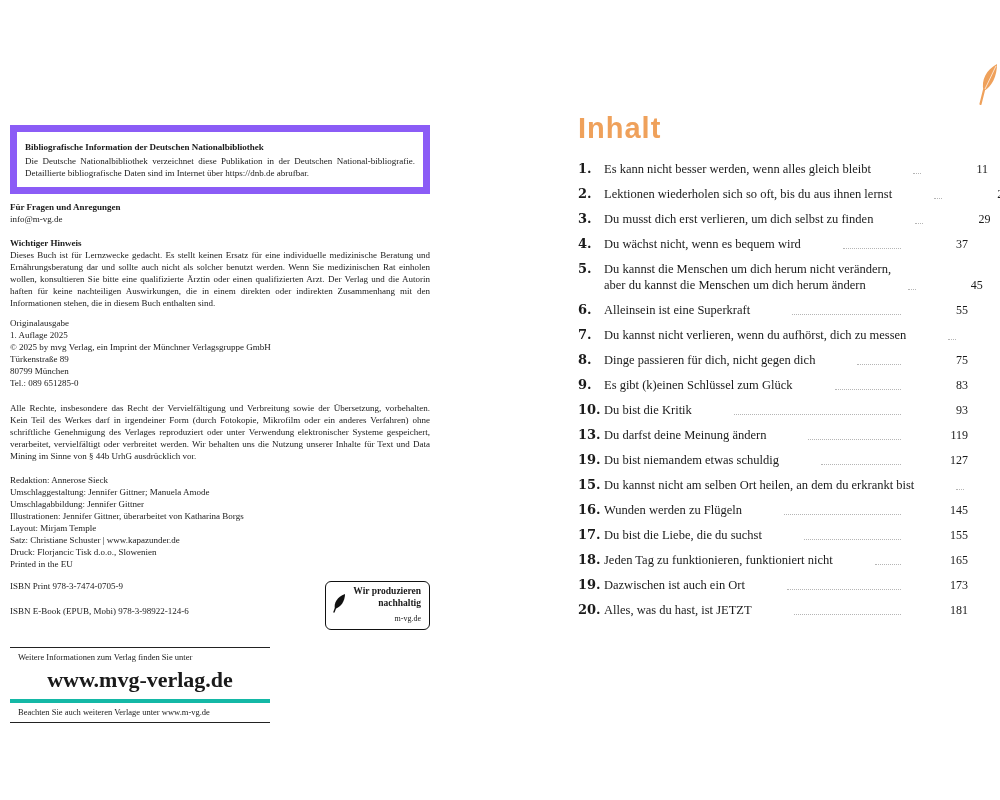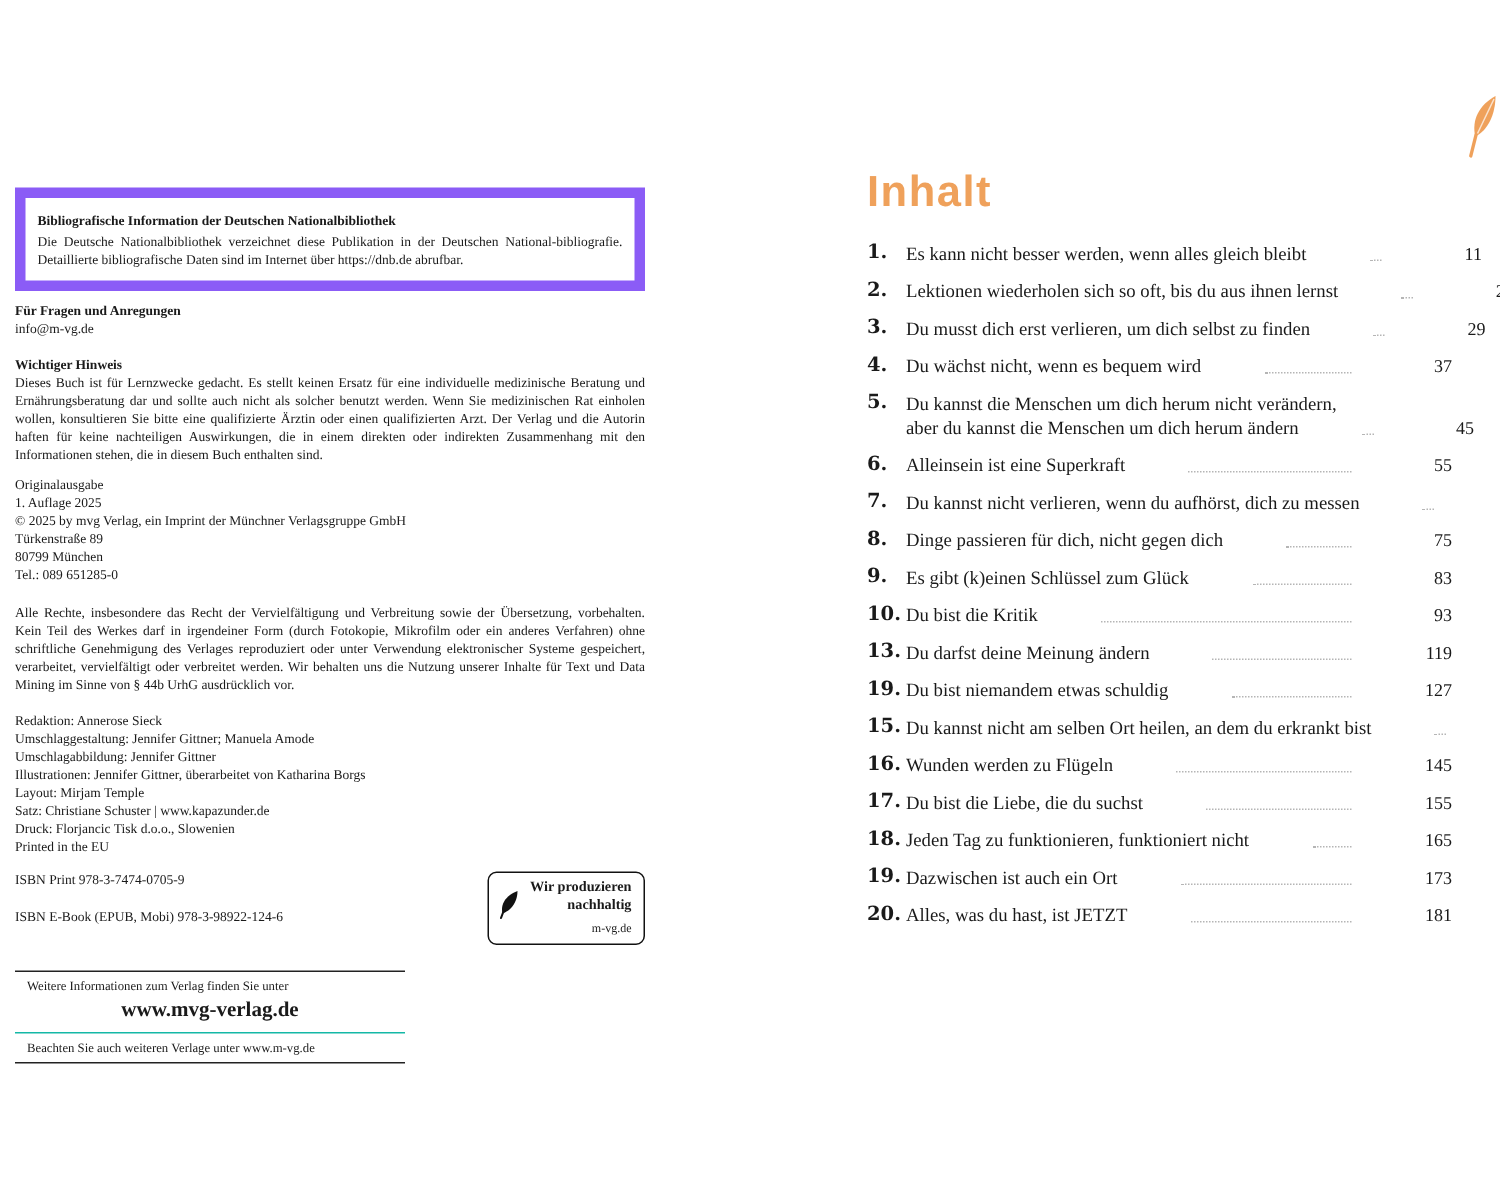--- a/index.html
+++ b/index.html
@@ -17,21 +17,21 @@
   .lines div{white-space:nowrap;}
   .rights{margin-top:14px;margin-bottom:12px;}
   .isbn-row{display:flex;justify-content:space-between;align-items:flex-start;margin-top:10px;}
   .isbn-lines div{margin-bottom:13px;white-space:nowrap;}
   .eco-badge{border:1.5px solid #111;border-radius:6px;padding:4px 8px 4px 6px;display:flex;align-items:center;gap:5px;}
   .eco-badge .txt{text-align:right;}
   .eco-badge .b1{font-weight:bold;font-size:9.5px;line-height:1.15;}
   .eco-badge .b2{font-size:8px;margin-top:4px;}
   .footer-box{width:260px;margin-top:16px;border-top:1px solid #222;border-bottom:1px solid #222;}
   .footer-box .f-intro{font-size:8.5px;padding:4px 8px 2px 8px;}
-  .footer-box .f-url{font-weight:bold;font-size:14px;text-align:center;padding:0 0 4px 0;border-bottom:1px solid #14b8a6;}
+  .footer-box .f-url{font-weight:bold;font-size:22px;text-align:center;padding:0 0 4px 0;border-bottom:4px solid #14b8a6;}
   .footer-box .f-note{font-size:8.5px;padding:4px 8px;}
 
   
   .right-col{position:absolute;left:578px;top:112px;width:390px;}
   .inhalt-head{font-family:"Liberation Sans", sans-serif;font-weight:bold;font-size:29px;
                color:#EFA15B;letter-spacing:1px;margin:0 0 16px 0;}
   .toc-row{display:flex;align-items:flex-start;margin-bottom:9px;font-size:12.5px;line-height:16px;}
   .toc-num{width:26px;flex:0 0 26px;font-family:"DejaVu Serif", serif;font-weight:bold;font-size:13px;}
   .toc-main{flex:1;}
   .toc-line{display:flex;align-items:flex-end;gap:36px;}

